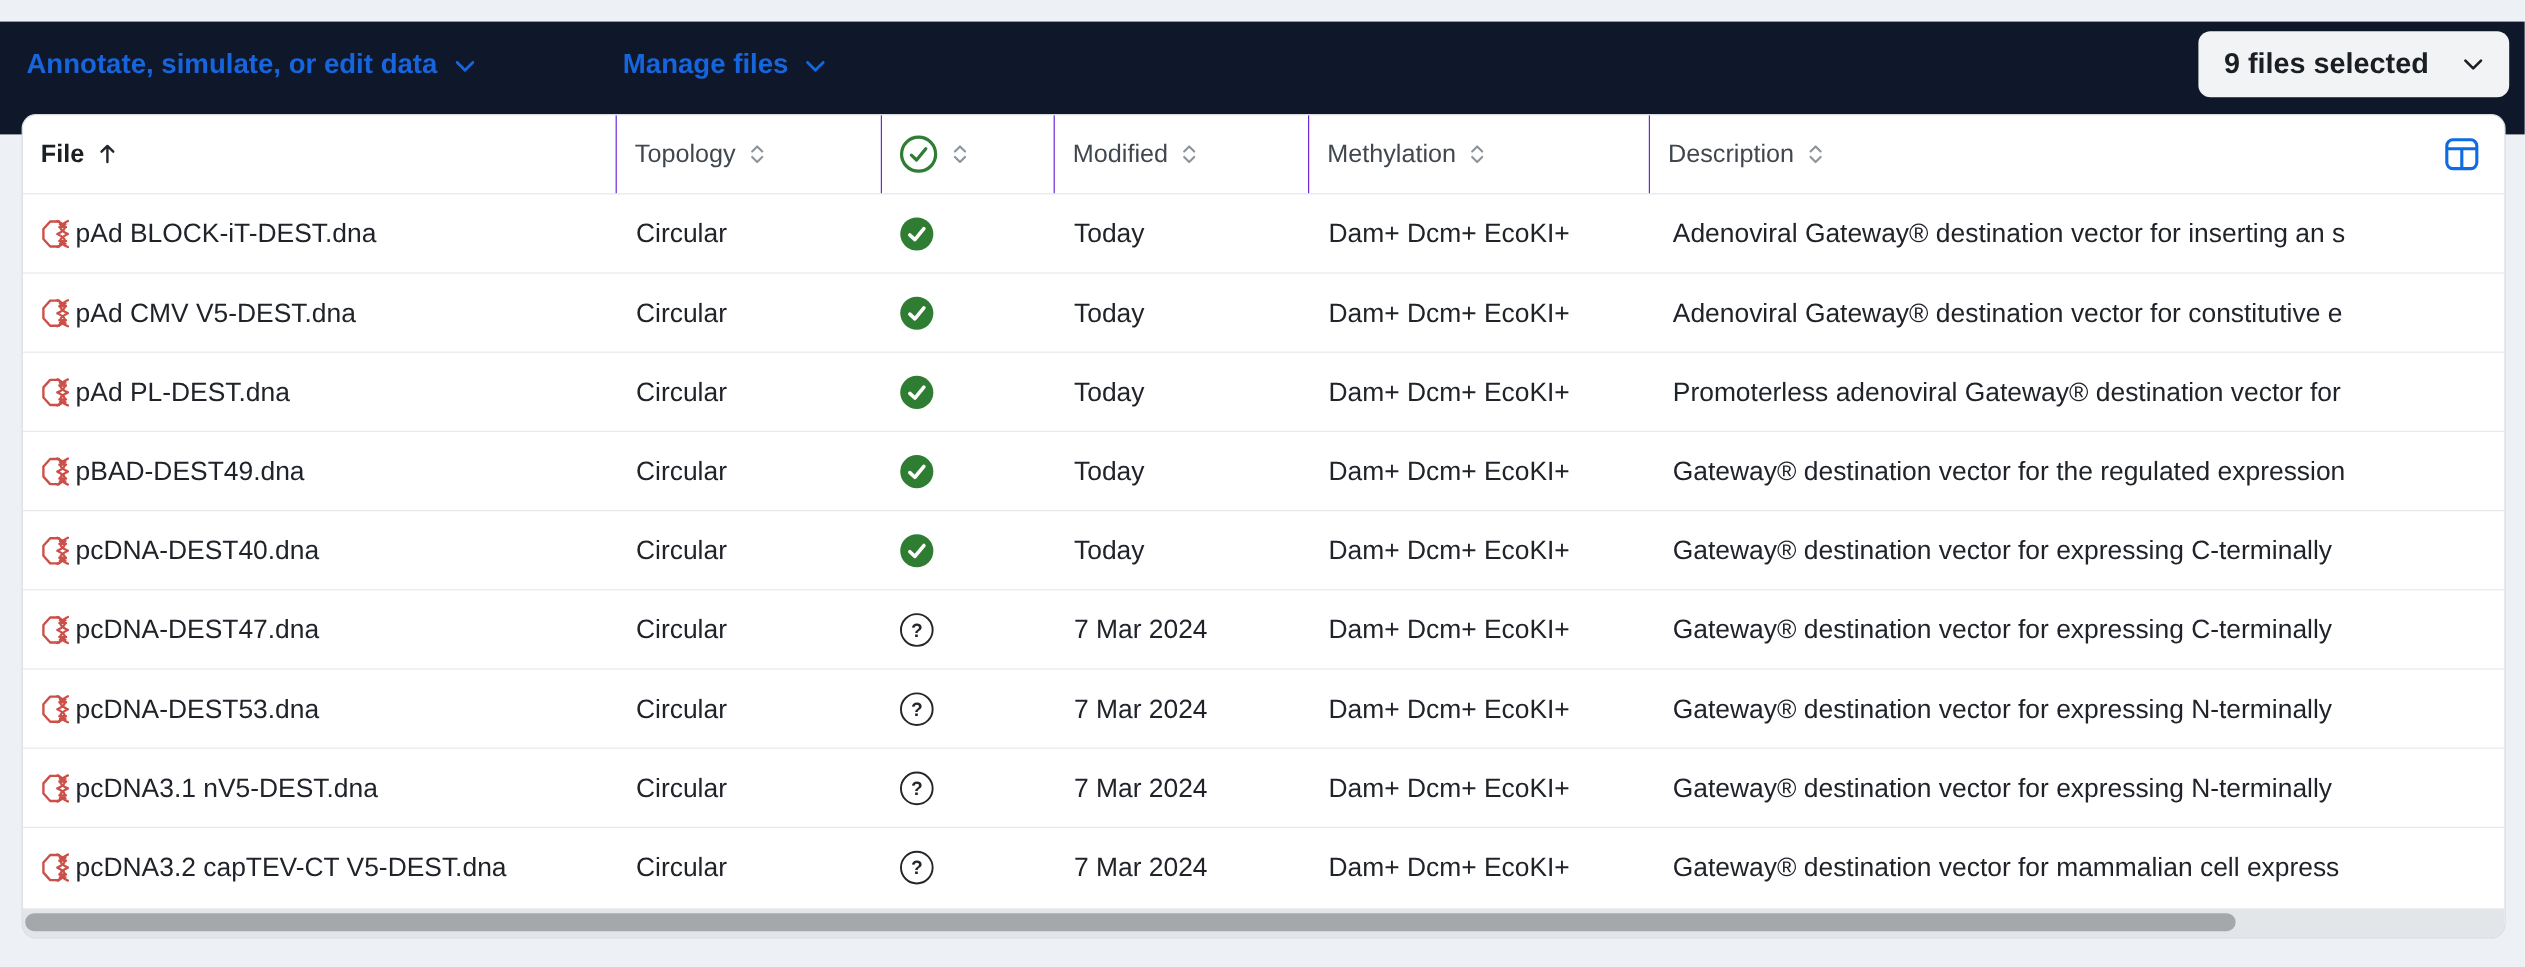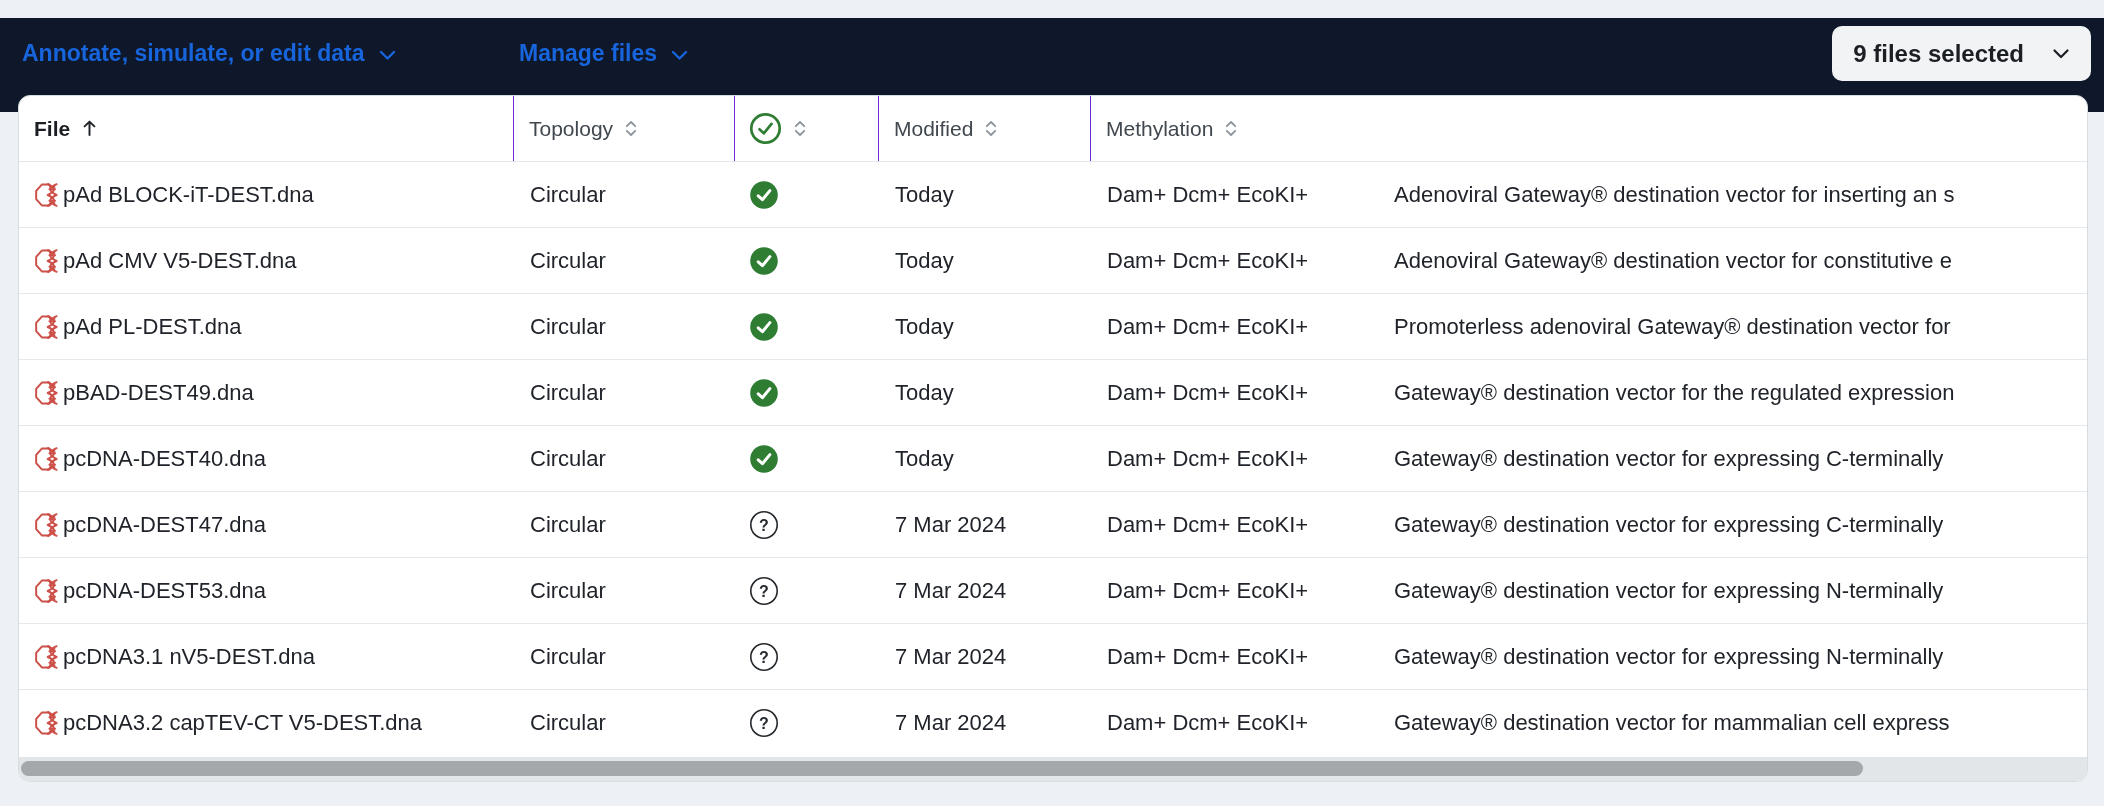--- a/index.html
+++ b/index.html
@@ -126,20 +126,32 @@
       <svg width="14" height="17" viewBox="0 0 14 17">
           <path d="M2.8 6.2 L7 2 L11.2 6.2 M2.8 10.8 L7 15 L11.2 10.8" fill="none" stroke="#8d959c" stroke-width="1.8" stroke-linecap="round" stroke-linejoin="round"></path>
         </svg>
     </div>
     <div class="th">
       <span>Methylation</span>
       <svg width="14" height="17" viewBox="0 0 14 17">
           <path d="M2.8 6.2 L7 2 L11.2 6.2 M2.8 10.8 L7 15 L11.2 10.8" fill="none" stroke="#8d959c" stroke-width="1.8" stroke-linecap="round" stroke-linejoin="round"></path>
         </svg>
     </div>
+    <div class="th">
+      <span>Description</span>
+      <svg width="14" height="17" viewBox="0 0 14 17">
+          <path d="M2.8 6.2 L7 2 L11.2 6.2 M2.8 10.8 L7 15 L11.2 10.8" fill="none" stroke="#8d959c" stroke-width="1.8" stroke-linecap="round" stroke-linejoin="round"></path>
+        </svg>
+      <span class="cols-btn">
+        <svg width="33" height="31" viewBox="0 0 33 31">
+            <rect x="4" y="3.5" width="25" height="24" rx="5" fill="none" stroke="#0d6ce4" stroke-width="2.6"></rect>
+            <path d="M4.5 11 H28.5 M16.5 11 V27" fill="none" stroke="#0d6ce4" stroke-width="2.6"></path>
+          </svg>
+      </span>
+    </div>
   </div>
 
   <div id="tbody">
     <div class="trow">
       <div class="cell cell-file">
         <svg width="32" height="30" viewBox="0 0 26 24">
           <g fill="none" stroke="#cc4f48" stroke-width="1.6" stroke-linecap="round" stroke-linejoin="round">
             <path d="M14.6 3.5 H8.8 L4.2 8.6 V15.4 L8.8 20.5 H14.6"></path>
             <path d="M14.6 3.5 L16.9 5.9 M14.6 20.5 L16.9 18.1"></path>
             <path d="M13.6 3.2 C20.4 6.4 20.4 8.8 13.6 12 C20.4 15.2 20.4 17.6 13.6 20.8"></path>

